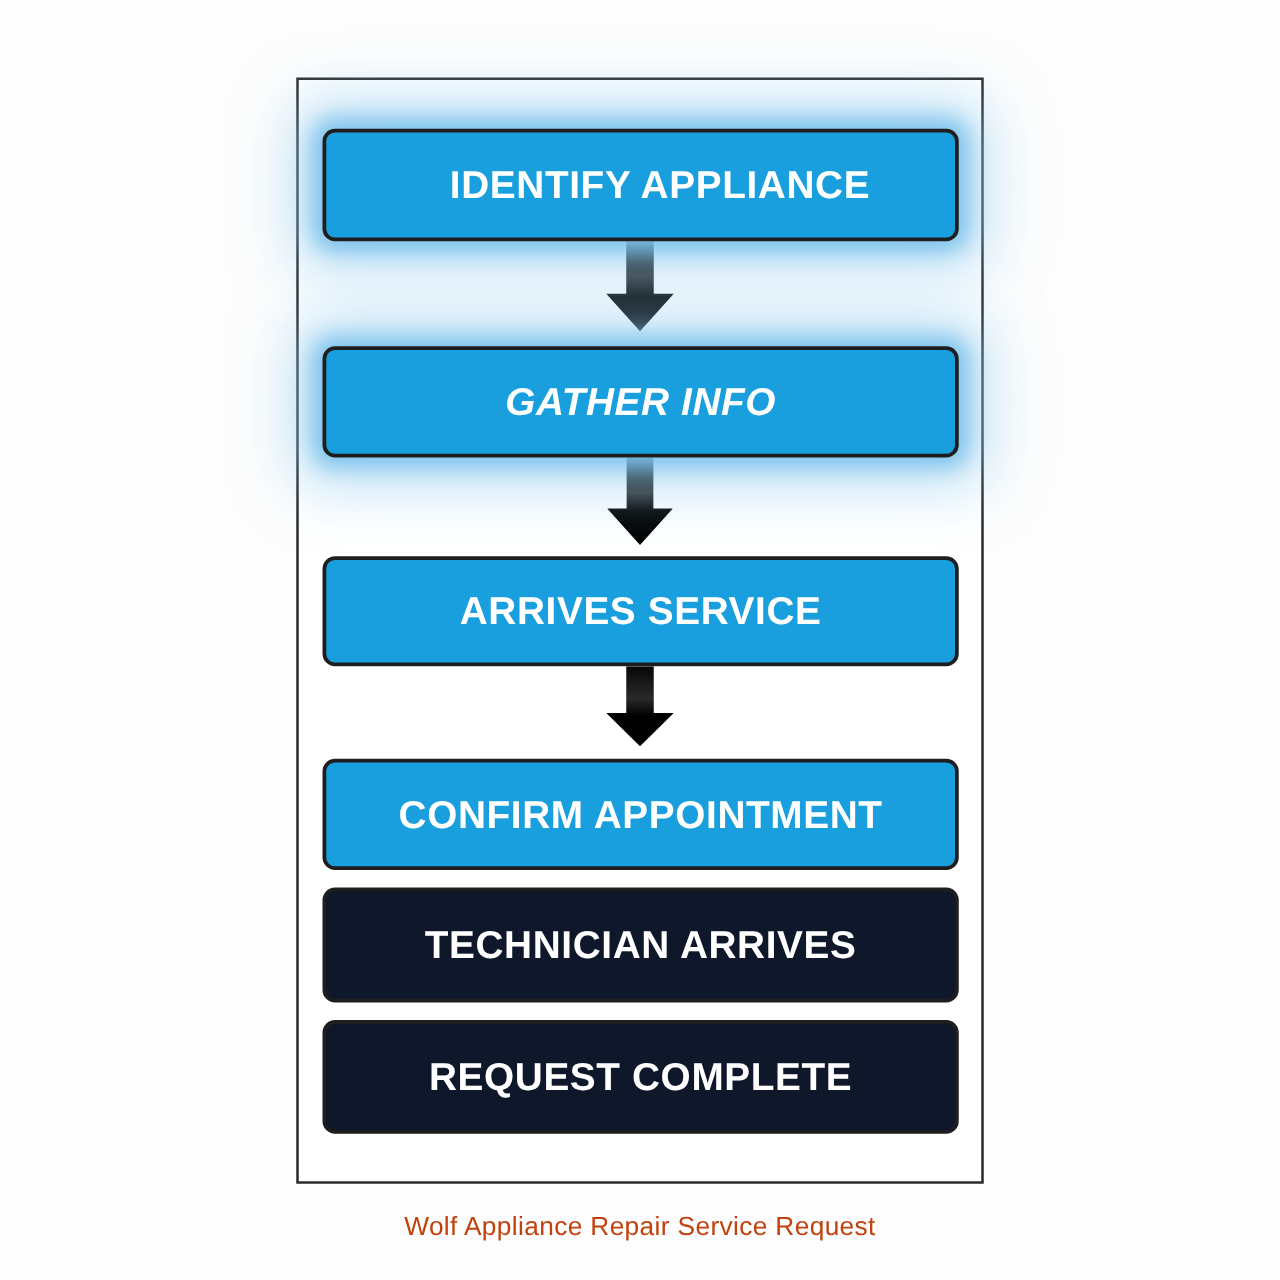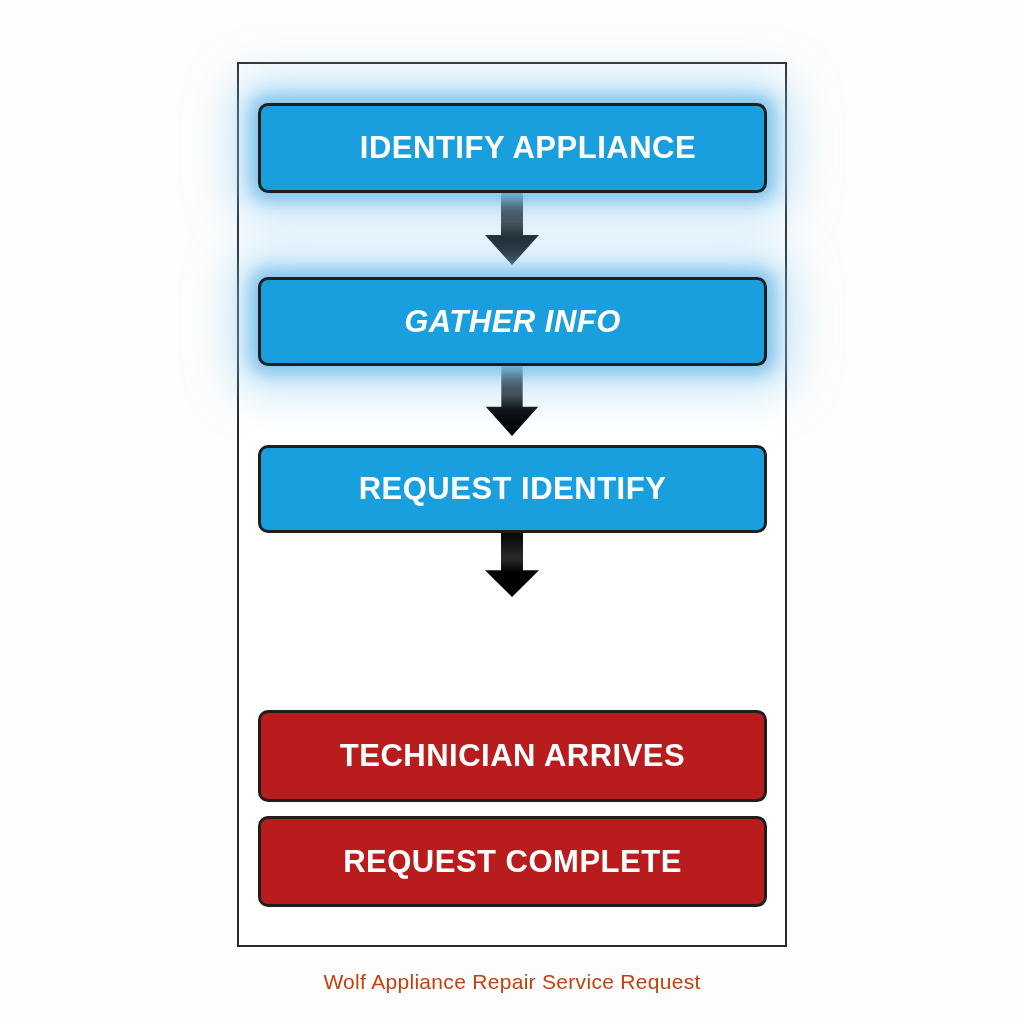--- a/index.html
+++ b/index.html
@@ -39,21 +39,21 @@
     color: #ffffff;
     font-weight: 700;
     font-size: 31px;
     letter-spacing: 0.5px;
     z-index: 2;
   }
   .step-active {
     background: #1a9fde;
   }
   .step-inactive {
-    background: #b91c1c;
+    background: #0f172a;
   }
   .glow {
     box-shadow: 0 0 16px 8px rgba(125, 195, 235, 0.95),
                 0 0 45px 26px rgba(150, 205, 240, 0.55);
   }
   .step-1 { top: 39px;  height: 90px; padding-left: 31px; }
   .step-2 { top: 213px; height: 89px; font-style: italic; }
   .step-3 { top: 381px; height: 88px; }
   .step-4 { top: 543px; height: 89px; }
   .step-5 { top: 646px; height: 92px; }
@@ -111,35 +111,38 @@
           <stop offset="0%" stop-color="#060606"></stop>
           <stop offset="40%" stop-color="#2a2a2a"></stop>
           <stop offset="62%" stop-color="#000000"></stop>
           <stop offset="100%" stop-color="#000000"></stop>
         </linearGradient>
       </defs>
       <polygon points="16,0 38,0 38,42 54,42 27,72 0,42 16,42" fill="url(#arrowGrad2)"></polygon>
     </svg>
 
     <div class="step step-active step-3">
-      <span>REQUEST IDENTIFY</span>
+      <span>ARRIVES SERVICE</span>
     </div>
 
     <svg class="arrow arrow-3" width="54" height="64" viewBox="0 0 54 72" preserveAspectRatio="none">
       <defs>
         <linearGradient id="arrowGrad3" x1="0" y1="0" x2="0" y2="1">
           <stop offset="0%" stop-color="#060606"></stop>
           <stop offset="40%" stop-color="#2a2a2a"></stop>
           <stop offset="62%" stop-color="#000000"></stop>
           <stop offset="100%" stop-color="#000000"></stop>
         </linearGradient>
       </defs>
       <polygon points="16,0 38,0 38,42 54,42 27,72 0,42 16,42" fill="url(#arrowGrad3)"></polygon>
     </svg>
 
+    <div class="step step-active step-4">
+      <span>CONFIRM APPOINTMENT</span>
+    </div>
 
     <div class="step step-inactive step-5">
       <span>TECHNICIAN ARRIVES</span>
     </div>
 
     <div class="step step-inactive step-6">
       <span>REQUEST COMPLETE</span>
     </div>
 
   </div>

